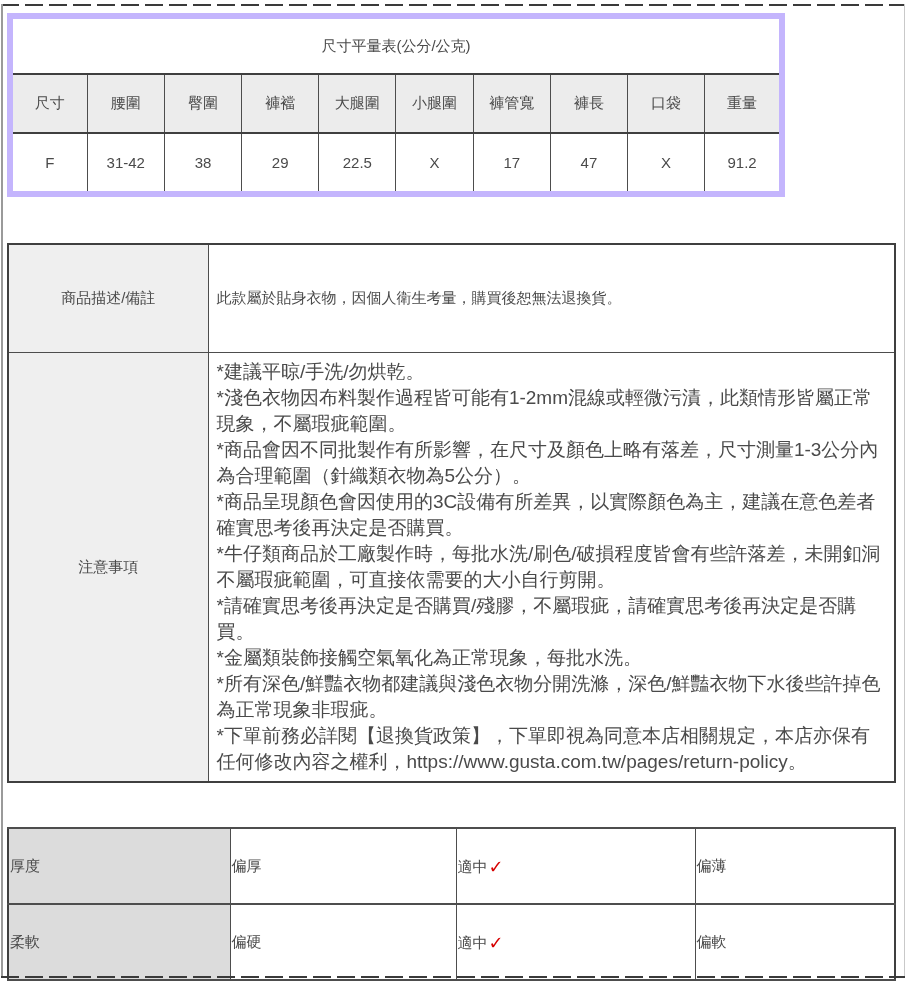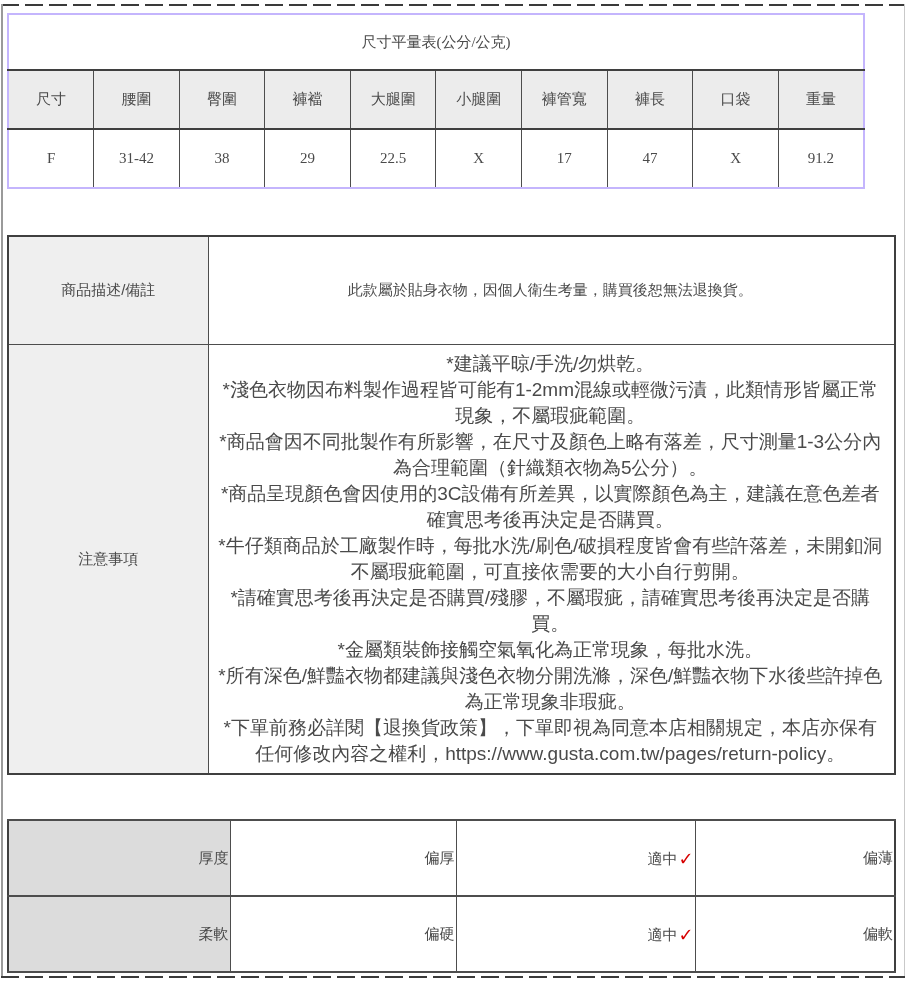--- a/index.html
+++ b/index.html
@@ -14,43 +14,43 @@
     background:repeating-linear-gradient(90deg,#3a3a3a 0 18px,transparent 18px 24px);}
   .edge-bottom{bottom:0;left:0;right:-1px;height:2px;
     background:repeating-linear-gradient(90deg,#3a3a3a 0 18px,transparent 18px 24px);}
   .edge-left{top:0;bottom:0;left:0;width:2px;background:#9a9a9a;}
   .edge-right{top:0;bottom:0;right:-1px;width:1px;background:#c9c9c9;}
   .content{padding:9px 0 0 6px;}
   table{border-collapse:collapse;table-layout:fixed;}
   td,th{font-weight:normal;font-size:15px;color:#4a4a4a;overflow:hidden;}
 
   
-  .size-table{width:858px;border:2px solid #c4b5fd;font-family:Liberation Serif, serif;}
+  .size-table{width:778px;border:6px solid #c4b5fd;}
   .size-table td,.size-table th{border:1px solid #4d4d4d;text-align:center;vertical-align:middle;}
   .size-table .title-cell{height:52px;background:#fff;border-bottom:2px solid #3f3f3f;}
   .size-table th{height:55px;background:#ececec;border-bottom:2px solid #3f3f3f;}
   .size-table .data-cell{height:55px;background:#fff;}
 
   
   .gap1{height:46px;}
   .gap2{height:44px;}
 
   
   .info-table{width:889px;border:2px solid #3f3f3f;}
   .info-table td{border:1px solid #4d4d4d;vertical-align:middle;}
   .info-table .label-cell{background:#efefef;text-align:center;}
   .info-table .desc-row .label-cell,.info-table .desc-row .content-cell{height:95px;}
   .info-table .notes-row .label-cell,.info-table .notes-row .content-cell{height:378px;}
-  .info-table .content-cell{padding:6px 10px 6px 8px;text-align:center;margin-top:44px;}
+  .info-table .content-cell{padding:6px 10px 6px 8px;text-align:left;margin-top:44px;}
   .note-line{line-height:26px;font-size:19px;word-break:break-all;}
 
   
   .attr-table{width:889px;border:2px solid #3f3f3f;}
   .attr-table td{border:2px solid #4d4d4d;border-left-width:1px;border-right-width:1px;
-    text-align:right;vertical-align:middle;height:72px;}
+    text-align:left;vertical-align:middle;height:72px;}
   .attr-table .attr-label{background:#dcdcdc;}
   .check{color:#d60000;font-weight:bold;font-size:18px;margin-left:1px;position:relative;top:1px;}
 </style>
 </head>
 <body>
 
 <div class="page">
   <div class="edge edge-top"></div>
   <div class="edge edge-left"></div>
   <div class="edge edge-right"></div>

